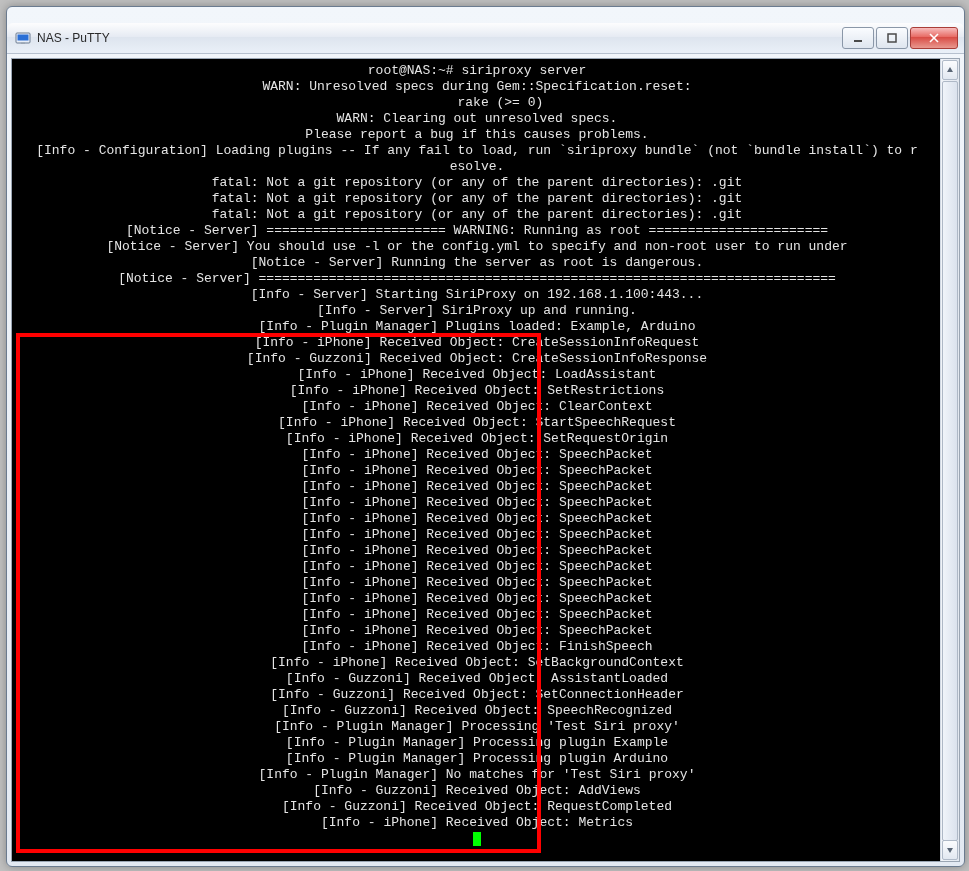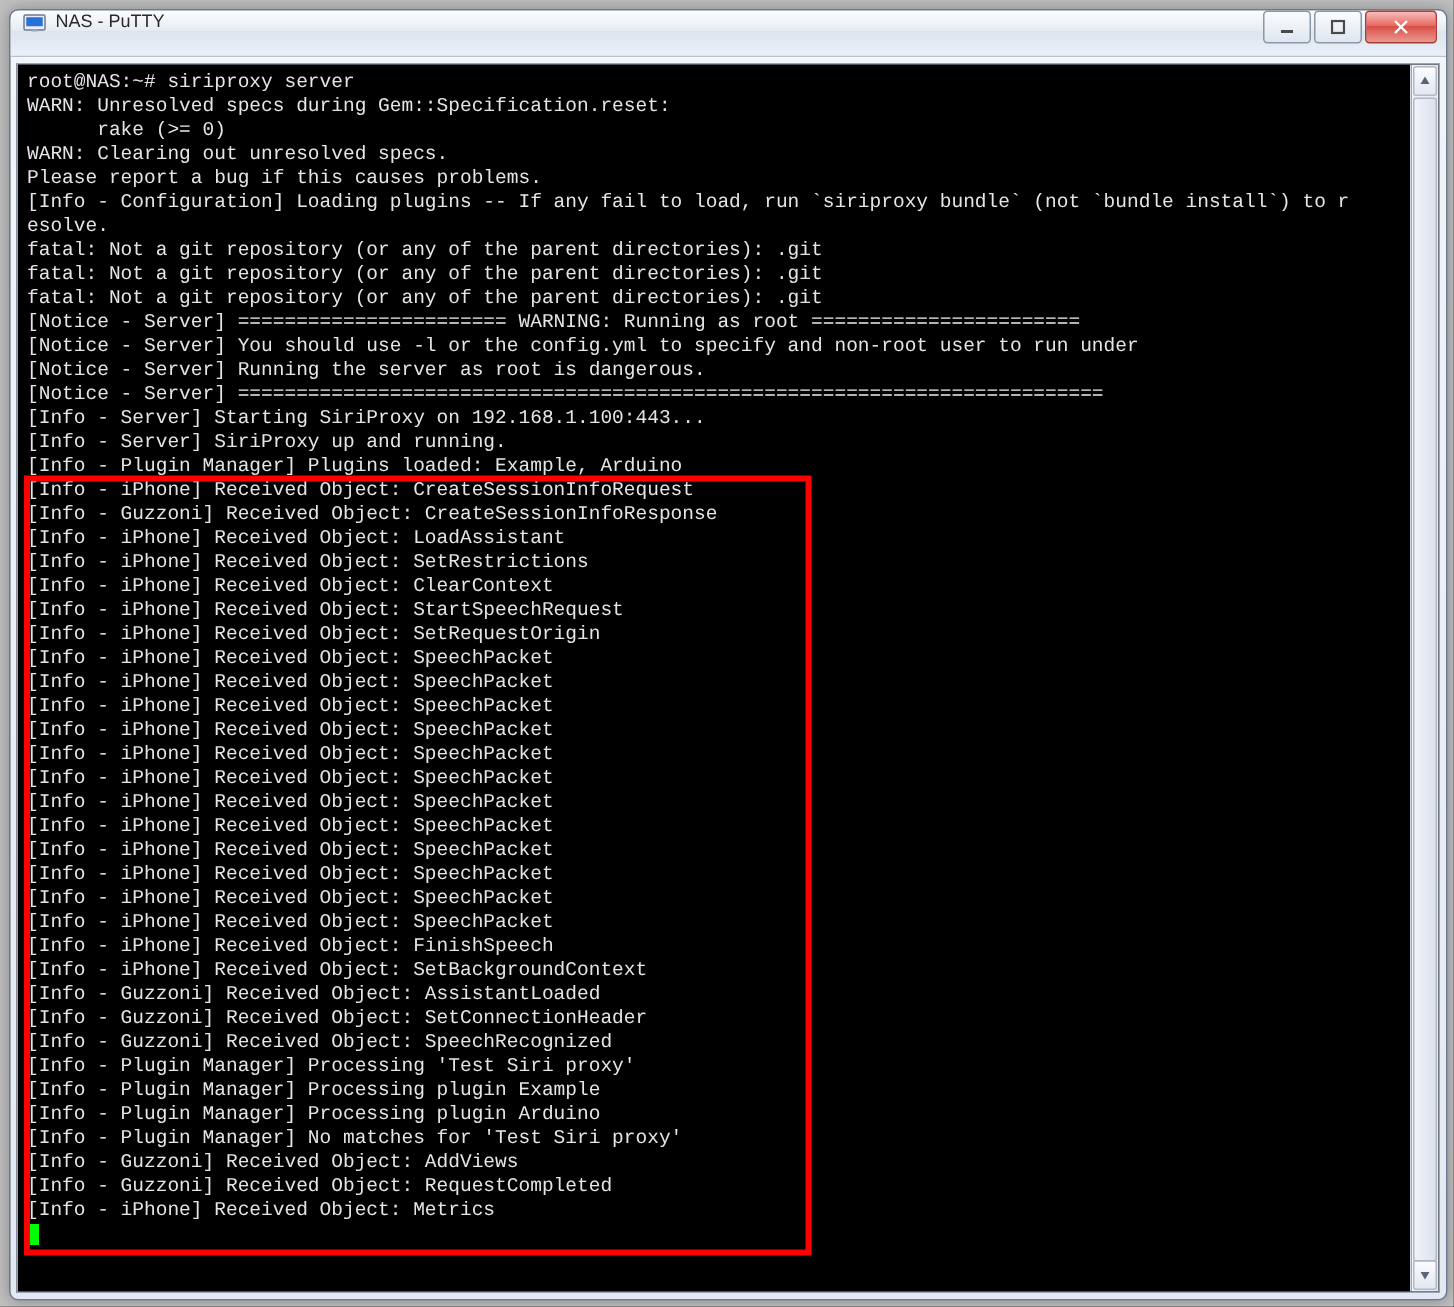--- a/index.html
+++ b/index.html
@@ -20,26 +20,27 @@
     background: linear-gradient(#f2f6fb, #e3e9f2);
     border: 1px solid #6b7b8f;
     border-radius: 6px;
     box-shadow: 0 0 10px rgba(0,0,0,0.3);
     display: flex;
     flex-direction: column;
   }
   .titlebar {
     height: 30px;
     display: flex;
-    align-items: flex-start;
+    align-items: center;
     padding: 0 6px 0 8px;
     background: linear-gradient(#fdfdfe, #e6ebf3 45%, #dde4ee 46%, #eaf0f8);
     border-bottom: 1px solid #b6c0ce;
     border-top-left-radius: 6px;
     border-top-right-radius: 6px;
+    margin-top: 16px;
   }
   .titlebar .app-icon {
     width: 16px; height: 16px;
     margin-right: 6px;
     display: flex; align-items:center; justify-content:center;
   }
   .titlebar .title {
     font-size: 12px;
     color: #2a2a2a;
     flex: 0 0 auto;
@@ -64,20 +65,21 @@
   }
   .client-area {
     flex: 1 1 auto;
     margin: 4px;
     border: 1px solid #9aa5b3;
     background: #000;
     position: relative;
     display: flex;
     flex-direction: row;
     overflow: hidden;
+    text-align: center;
   }
   .terminal {
     flex: 1 1 auto;
     padding: 4px 4px 4px 6px;
     font-family: Consolas, "Lucida Console", "Courier New", monospace;
     font-size: 13px;
     line-height: 16px;
     color: #e5e5e5;
     white-space: pre;
     overflow: hidden;

